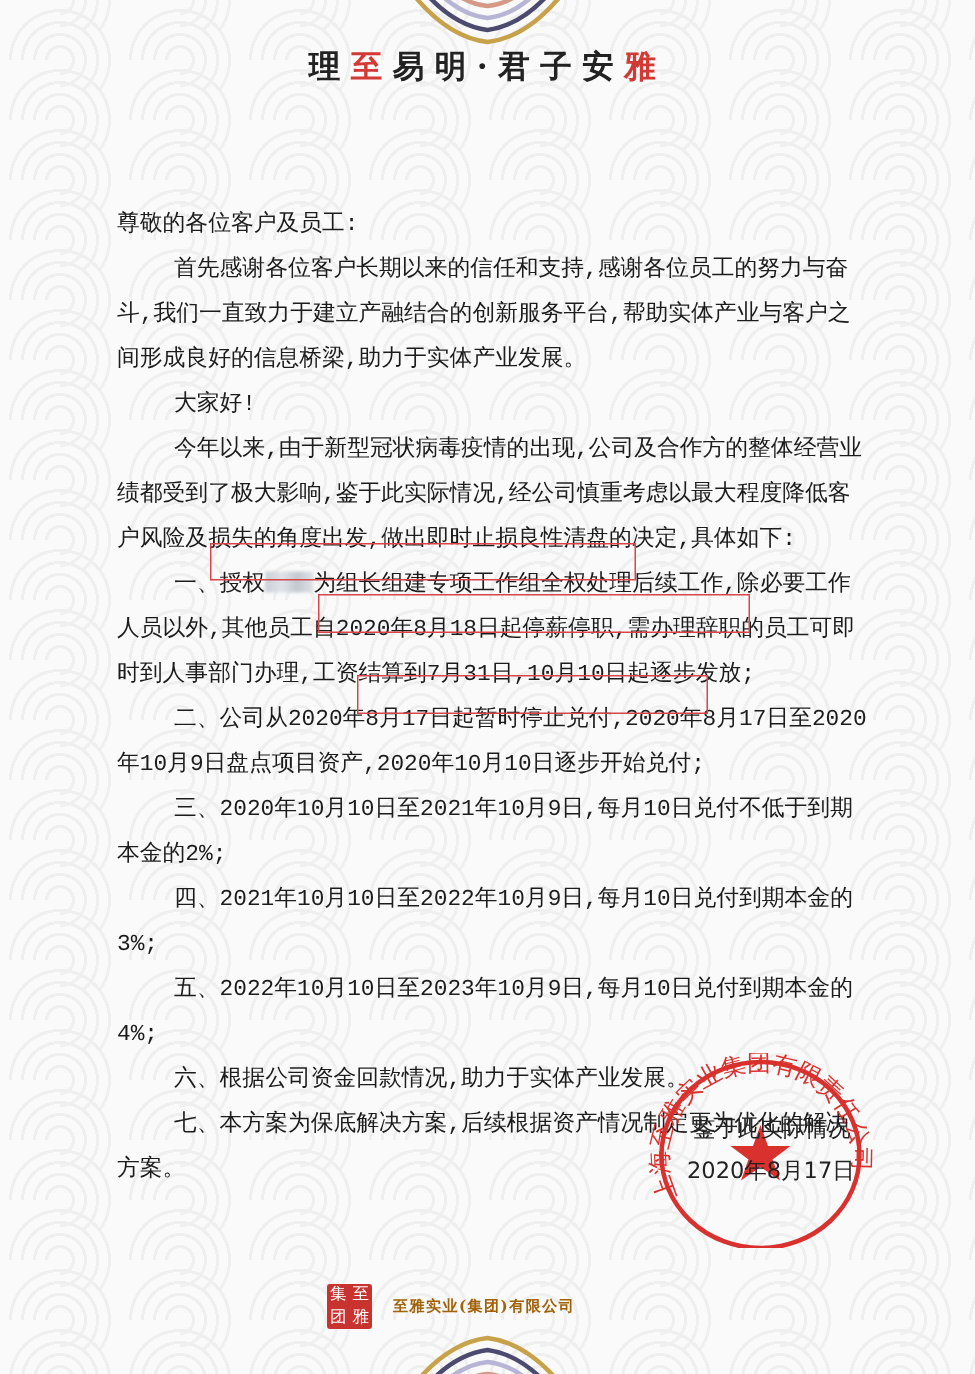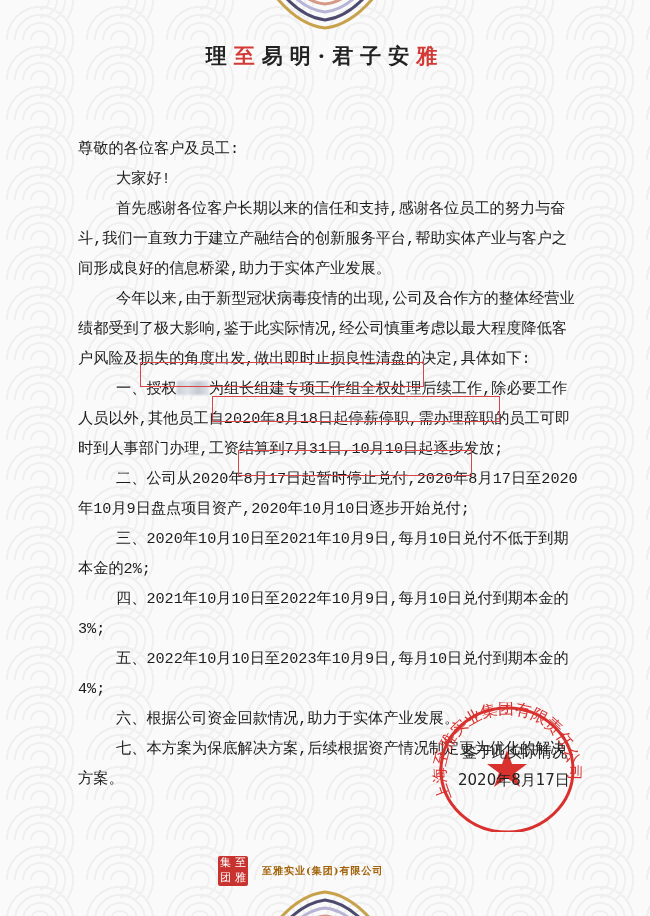--- a/index.html
+++ b/index.html
@@ -8,21 +8,21 @@
   .bg{position:absolute;inset:0;
     background-color:#fafafa;
     background-image:
       radial-gradient(circle at 50% 100%, transparent 0 8px, #efefef 8px 10px, transparent 10px 16px, #efefef 16px 18px, transparent 18px 24px, #efefef 24px 26px, transparent 26px 32px, #efefef 32px 34px, transparent 34px 40px),
       radial-gradient(circle at 0% 50%, transparent 0 8px, #f0f0f0 8px 10px, transparent 10px 16px, #f0f0f0 16px 18px, transparent 18px 24px, #f0f0f0 24px 26px, transparent 26px 32px, #f0f0f0 32px 34px, transparent 34px 40px);
     background-size:80px 40px, 80px 40px;
     background-position:0 0, 40px 20px;}
   .lotus{position:absolute;left:50%;transform:translateX(-50%);}
   .lotus-top{top:-26px;}
   .lotus-bottom{bottom:-30px;}
-  .motto{position:absolute;top:42px;left:0;width:650px;text-align:center;
+  .motto{position:absolute;top:30px;left:0;width:650px;text-align:center;
     font-family:"DejaVu Serif","Liberation Serif",serif;font-weight:bold;font-size:21px;letter-spacing:7px;color:#222;}
   .motto .red{color:#d33a36;}
   .content{position:absolute;left:78px;top:134px;width:500px;font-size:15.2px;line-height:30px;font-family:Liberation Mono, monospace;}
   .content p{margin:0;}
   .indent{text-indent:38px;}
   .hl{position:absolute;border:1.5px solid #d8464a;pointer-events:none;}
   .blur{display:inline-block;width:32px;height:14px;background:linear-gradient(90deg,#c9ced6,#dfe3e8,#c3c8d0,#e0e3e7);filter:blur(1px);vertical-align:-2px;}
   .stamp{position:absolute;left:432px;top:702px;width:150px;height:130px;}
   .sign{position:absolute;left:462px;top:738px;font-size:15px;line-height:28px;color:#222;}
   .sign .date{margin-left:-4px;}
@@ -46,22 +46,22 @@
     <path d="M62 0 Q75 20 88 0" stroke="#4c4a6e"></path>
   </g>
 </svg>
 
 <div class="motto">
   <span class="">理</span><span class="red">至</span><span>易明·君子安</span><span class="red">雅</span>
 </div>
 
 <div class="content">
   <p>尊敬的各位客户及员工:</p>
+  <p class="indent">首先感谢各位客户长期以来的信任和支持,感谢各位员工的努力与奋斗,我们一直致力于建立产融结合的创新服务平台,帮助实体产业与客户之间形成良好的信息桥梁,助力于实体产业发展。</p>
   <p class="indent">大家好!</p>
-  <p class="indent">首先感谢各位客户长期以来的信任和支持,感谢各位员工的努力与奋斗,我们一直致力于建立产融结合的创新服务平台,帮助实体产业与客户之间形成良好的信息桥梁,助力于实体产业发展。</p>
   <p class="indent">今年以来,由于新型冠状病毒疫情的出现,公司及合作方的整体经营业绩都受到了极大影响,鉴于此实际情况,经公司慎重考虑以最大程度降低客户风险及损失的角度出发,做出即时止损良性清盘的决定,具体如下:</p>
   <p class="indent"><span>一、授权</span><span class="blur"></span><span>为组长组建专项工作组全权处理后续工作,除必要工作人员以外,</span><span>其他员工自2020年8月18日起停薪停职,</span><span>需办理辞职的员工可即时到人事部门办理,</span><span>工资结算到7月31日,10月10日起逐步发放;</span></p>
   <p class="indent"><span>二、公司从2020年8月17日起暂时停止兑付,2020年8月17日至2020年10月9日盘点项目资产,</span><span>2020年10月10日逐步开始兑付;</span></p>
   <p class="indent">三、2020年10月10日至2021年10月9日,每月10日兑付不低于到期本金的2%;</p>
   <p class="indent">四、2021年10月10日至2022年10月9日,每月10日兑付到期本金的3%;</p>
   <p class="indent">五、2022年10月10日至2023年10月9日,每月10日兑付到期本金的4%;</p>
   <p class="indent">六、根据公司资金回款情况,助力于实体产业发展。</p>
   <p class="indent">七、本方案为保底解决方案,后续根据资产情况制定更为优化的解决方案。</p>
 </div>
 

